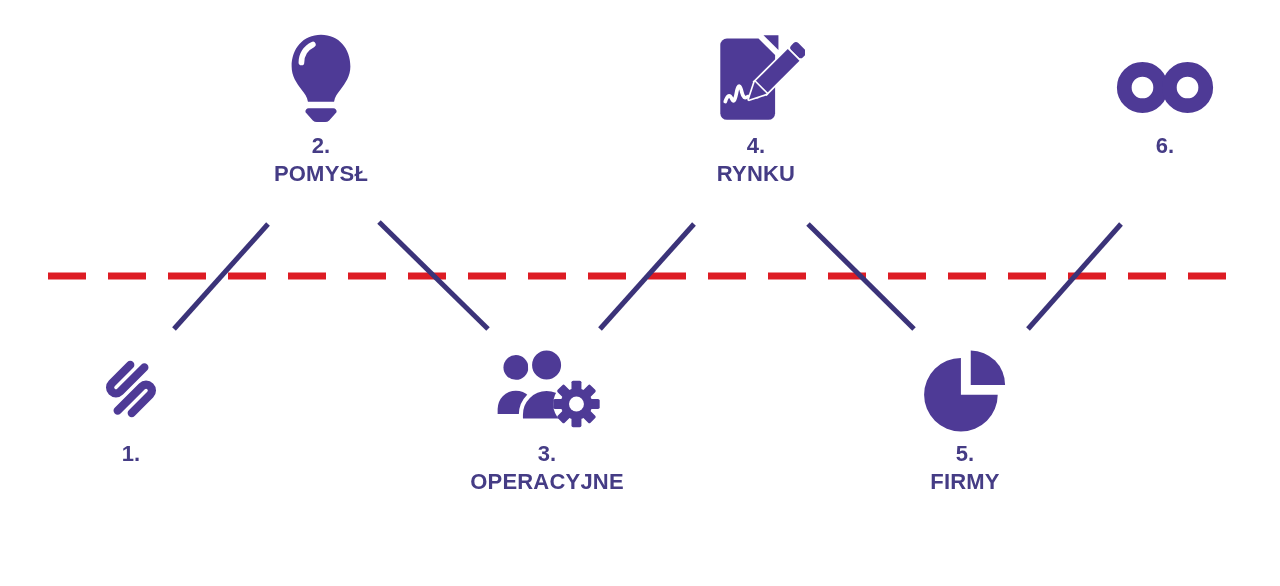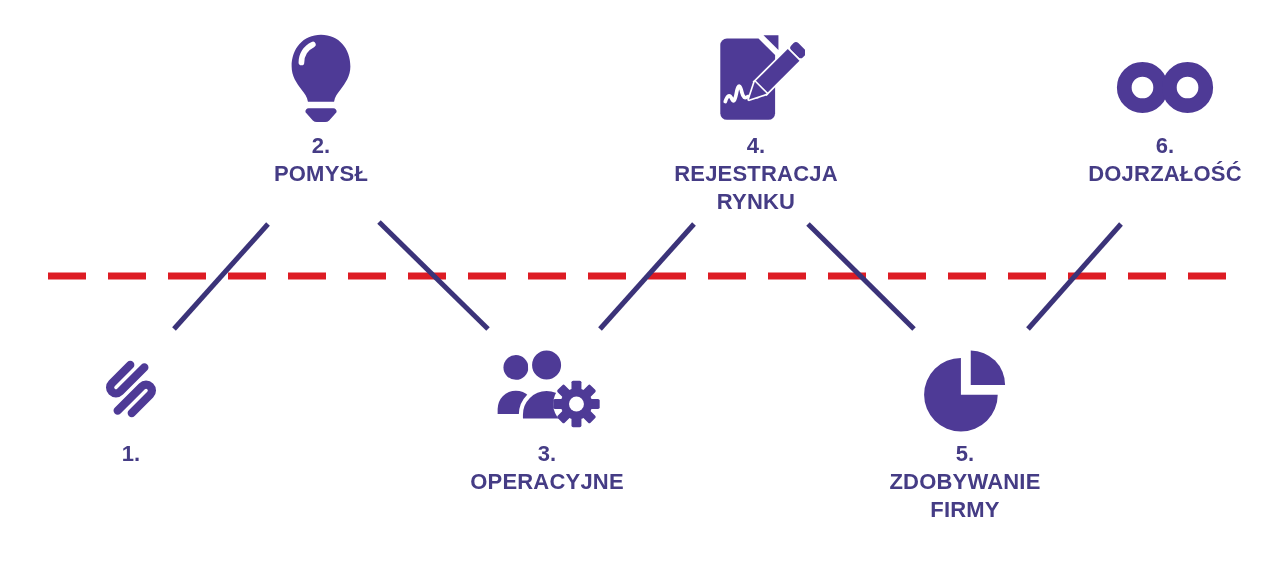--- a/index.html
+++ b/index.html
@@ -100,38 +100,35 @@
       <path class="ic-fill" d="M68 2 h18 v18 z"></path>
       <path d="M22 82 q4 -12 8 -3 q3 7 6 -10 q3 -12 6 2 q2 9 7 5 h12" fill="none" stroke="#fff" stroke-width="4.5" stroke-linecap="round" stroke-linejoin="round"></path>
       <g transform="translate(76,54) rotate(45)">
         <rect class="ic-fill" x="-10" y="-54" width="20" height="12" rx="4" stroke="#fff" stroke-width="4" paint-order="stroke"></rect>
         <rect class="ic-fill" x="-10" y="-40" width="20" height="56" stroke="#fff" stroke-width="4" paint-order="stroke"></rect>
         <path class="ic-fill" d="M-10 16 L0 36 L10 16 z" stroke="#fff" stroke-width="4" paint-order="stroke" stroke-linejoin="round"></path>
       </g>
     </svg>
   </div>
   <div class="num">4.</div>
-  <div class="lbl">REJESTRACJA</div>
   <div class="lbl">RYNKU</div>
 </div>
 
 <div class="step bottom" style="left:835px">
   <div class="icon-box">
     <svg width="90" height="90" viewBox="0 0 110 110">
       <path class="ic-fill" d="M50 62 L50 17 A45 45 0 1 0 95 62 z"></path>
       <path class="ic-fill" d="M62 50 L62 8 A42 42 0 0 1 104 50 z"></path>
     </svg>
   </div>
   <div class="num">5.</div>
-  <div class="lbl">ZDOBYWANIE</div>
   <div class="lbl">FIRMY</div>
 </div>
 
 <div class="step top" style="left:1035px">
   <div class="icon-box">
     <svg width="104" height="61" viewBox="0 0 120 70" style="margin-bottom:12px">
       <circle class="ic-stroke" cx="34" cy="35" r="21" stroke-width="17"></circle>
       <circle class="ic-stroke" cx="86" cy="35" r="21" stroke-width="17"></circle>
     </svg>
   </div>
   <div class="num">6.</div>
-  <div class="lbl">DOJRZAŁOŚĆ</div>
 </div>
 
 </body></html>

